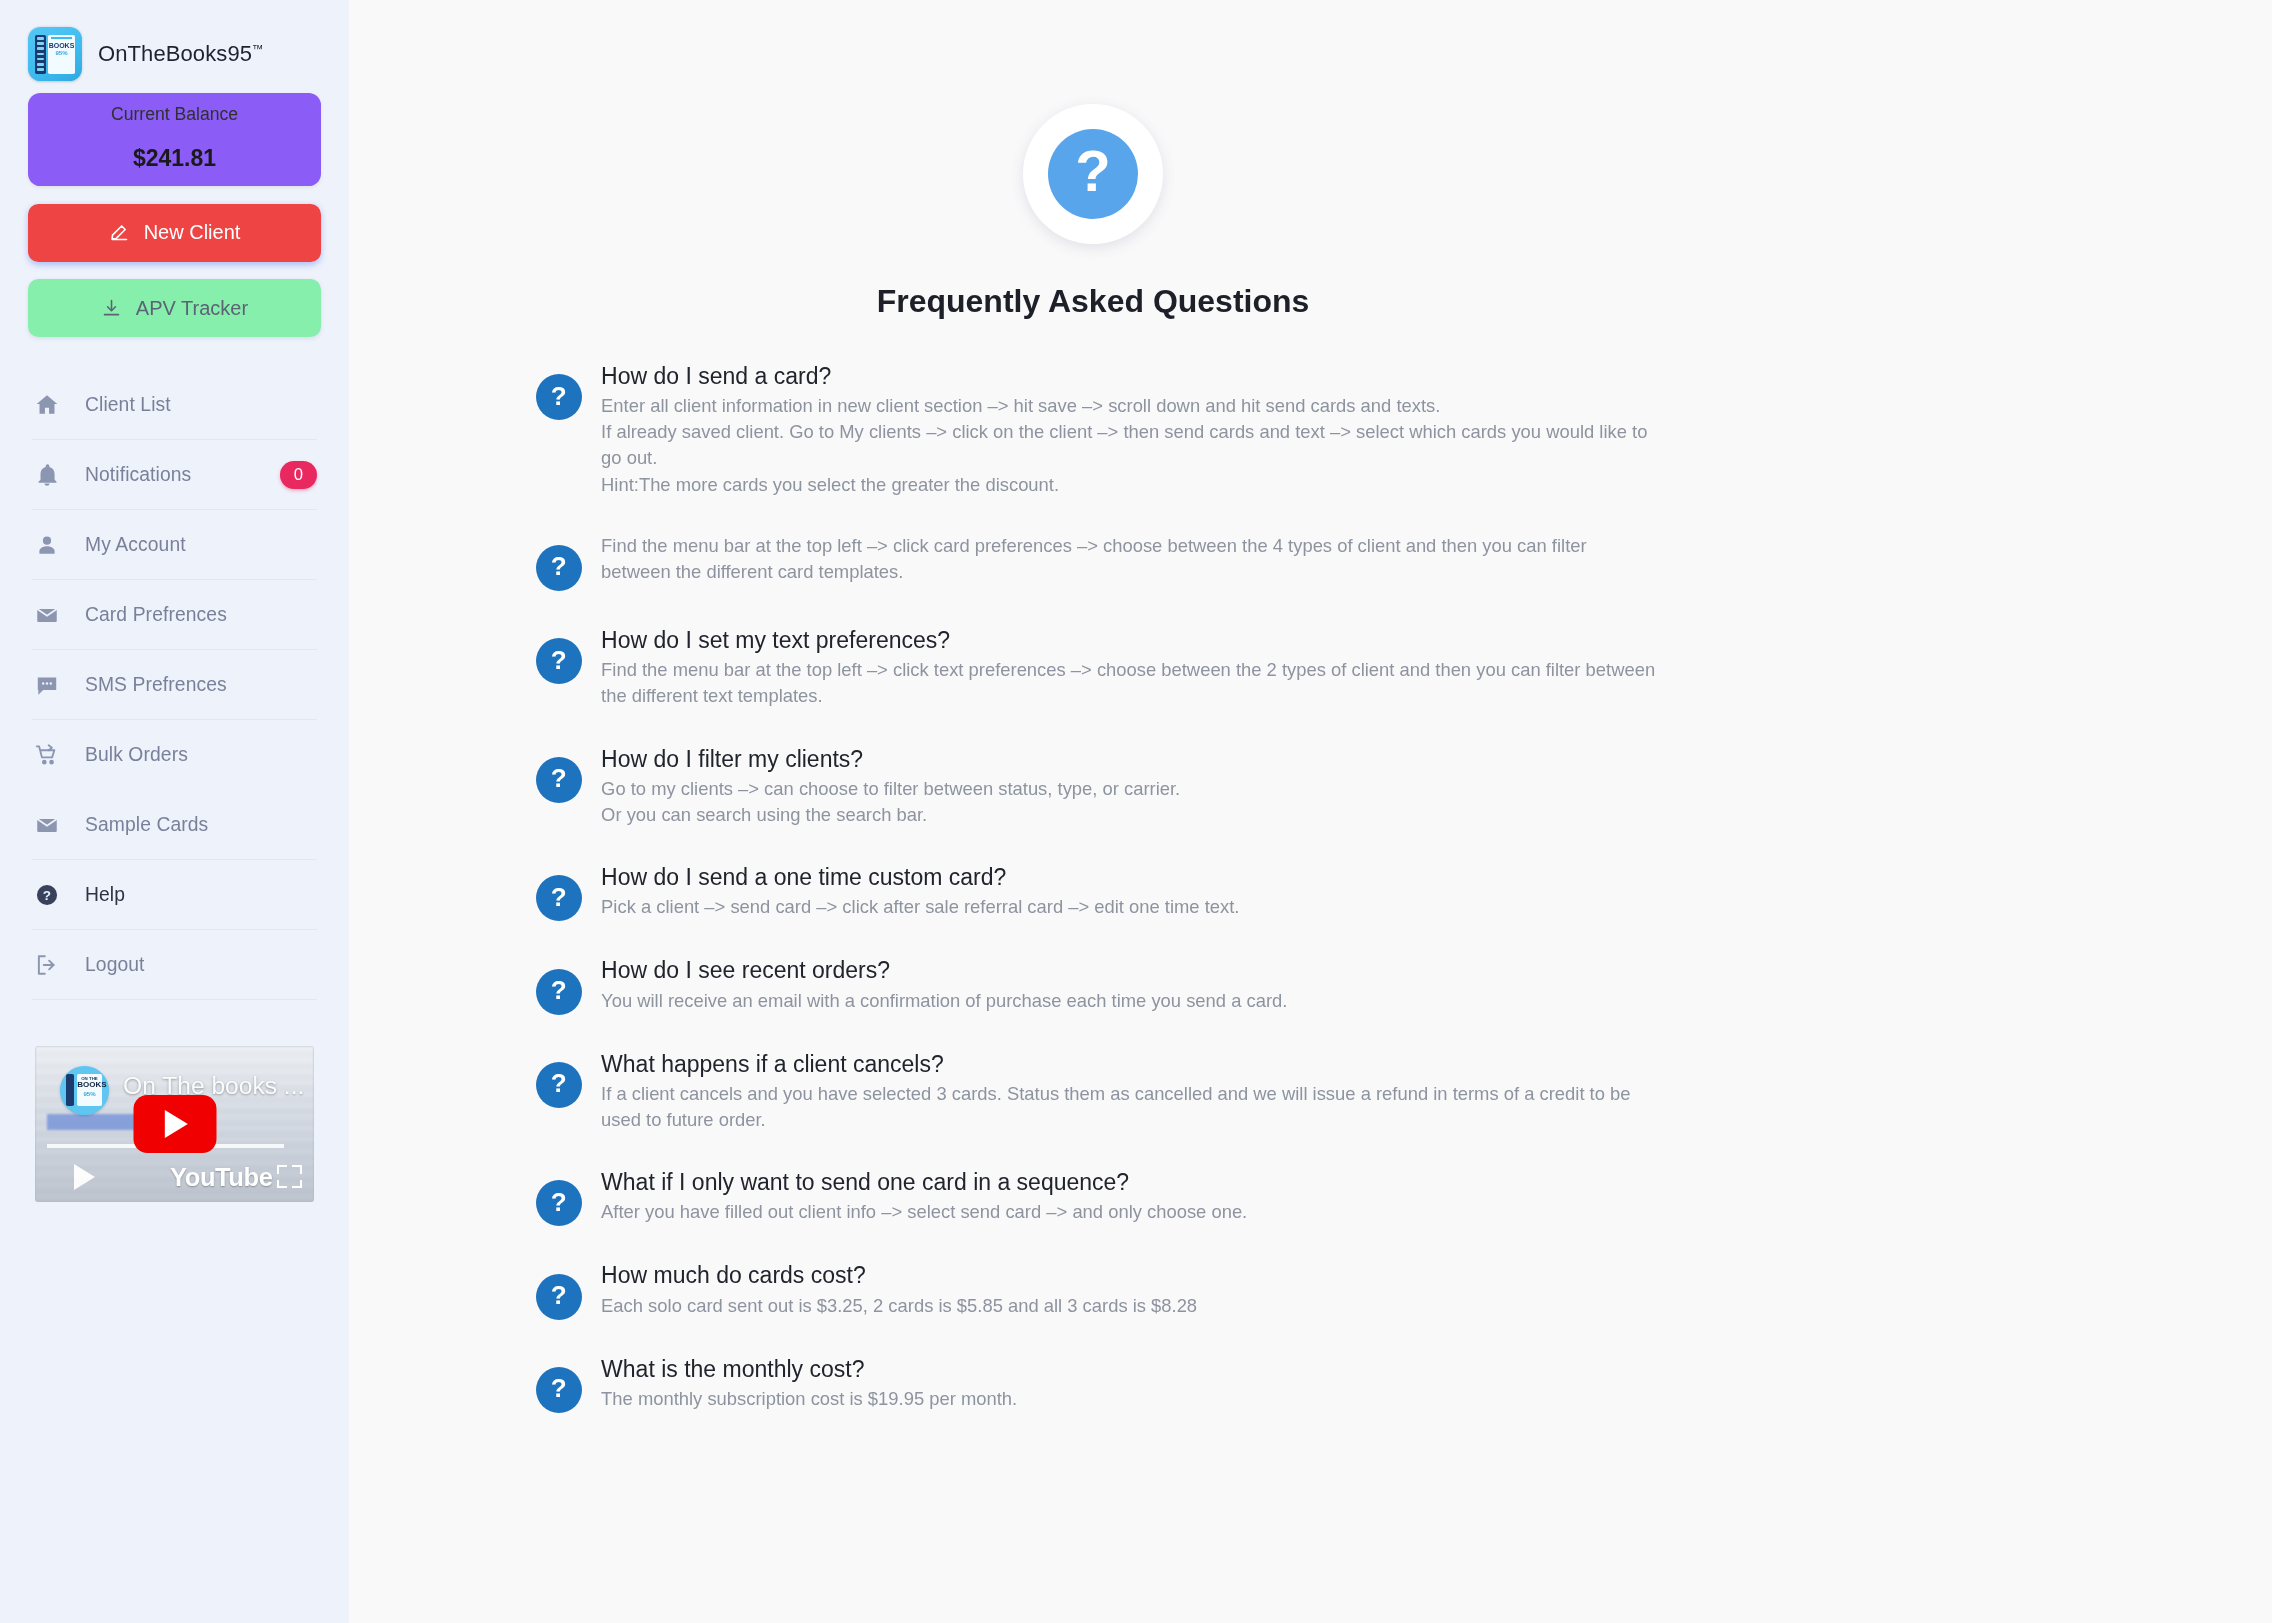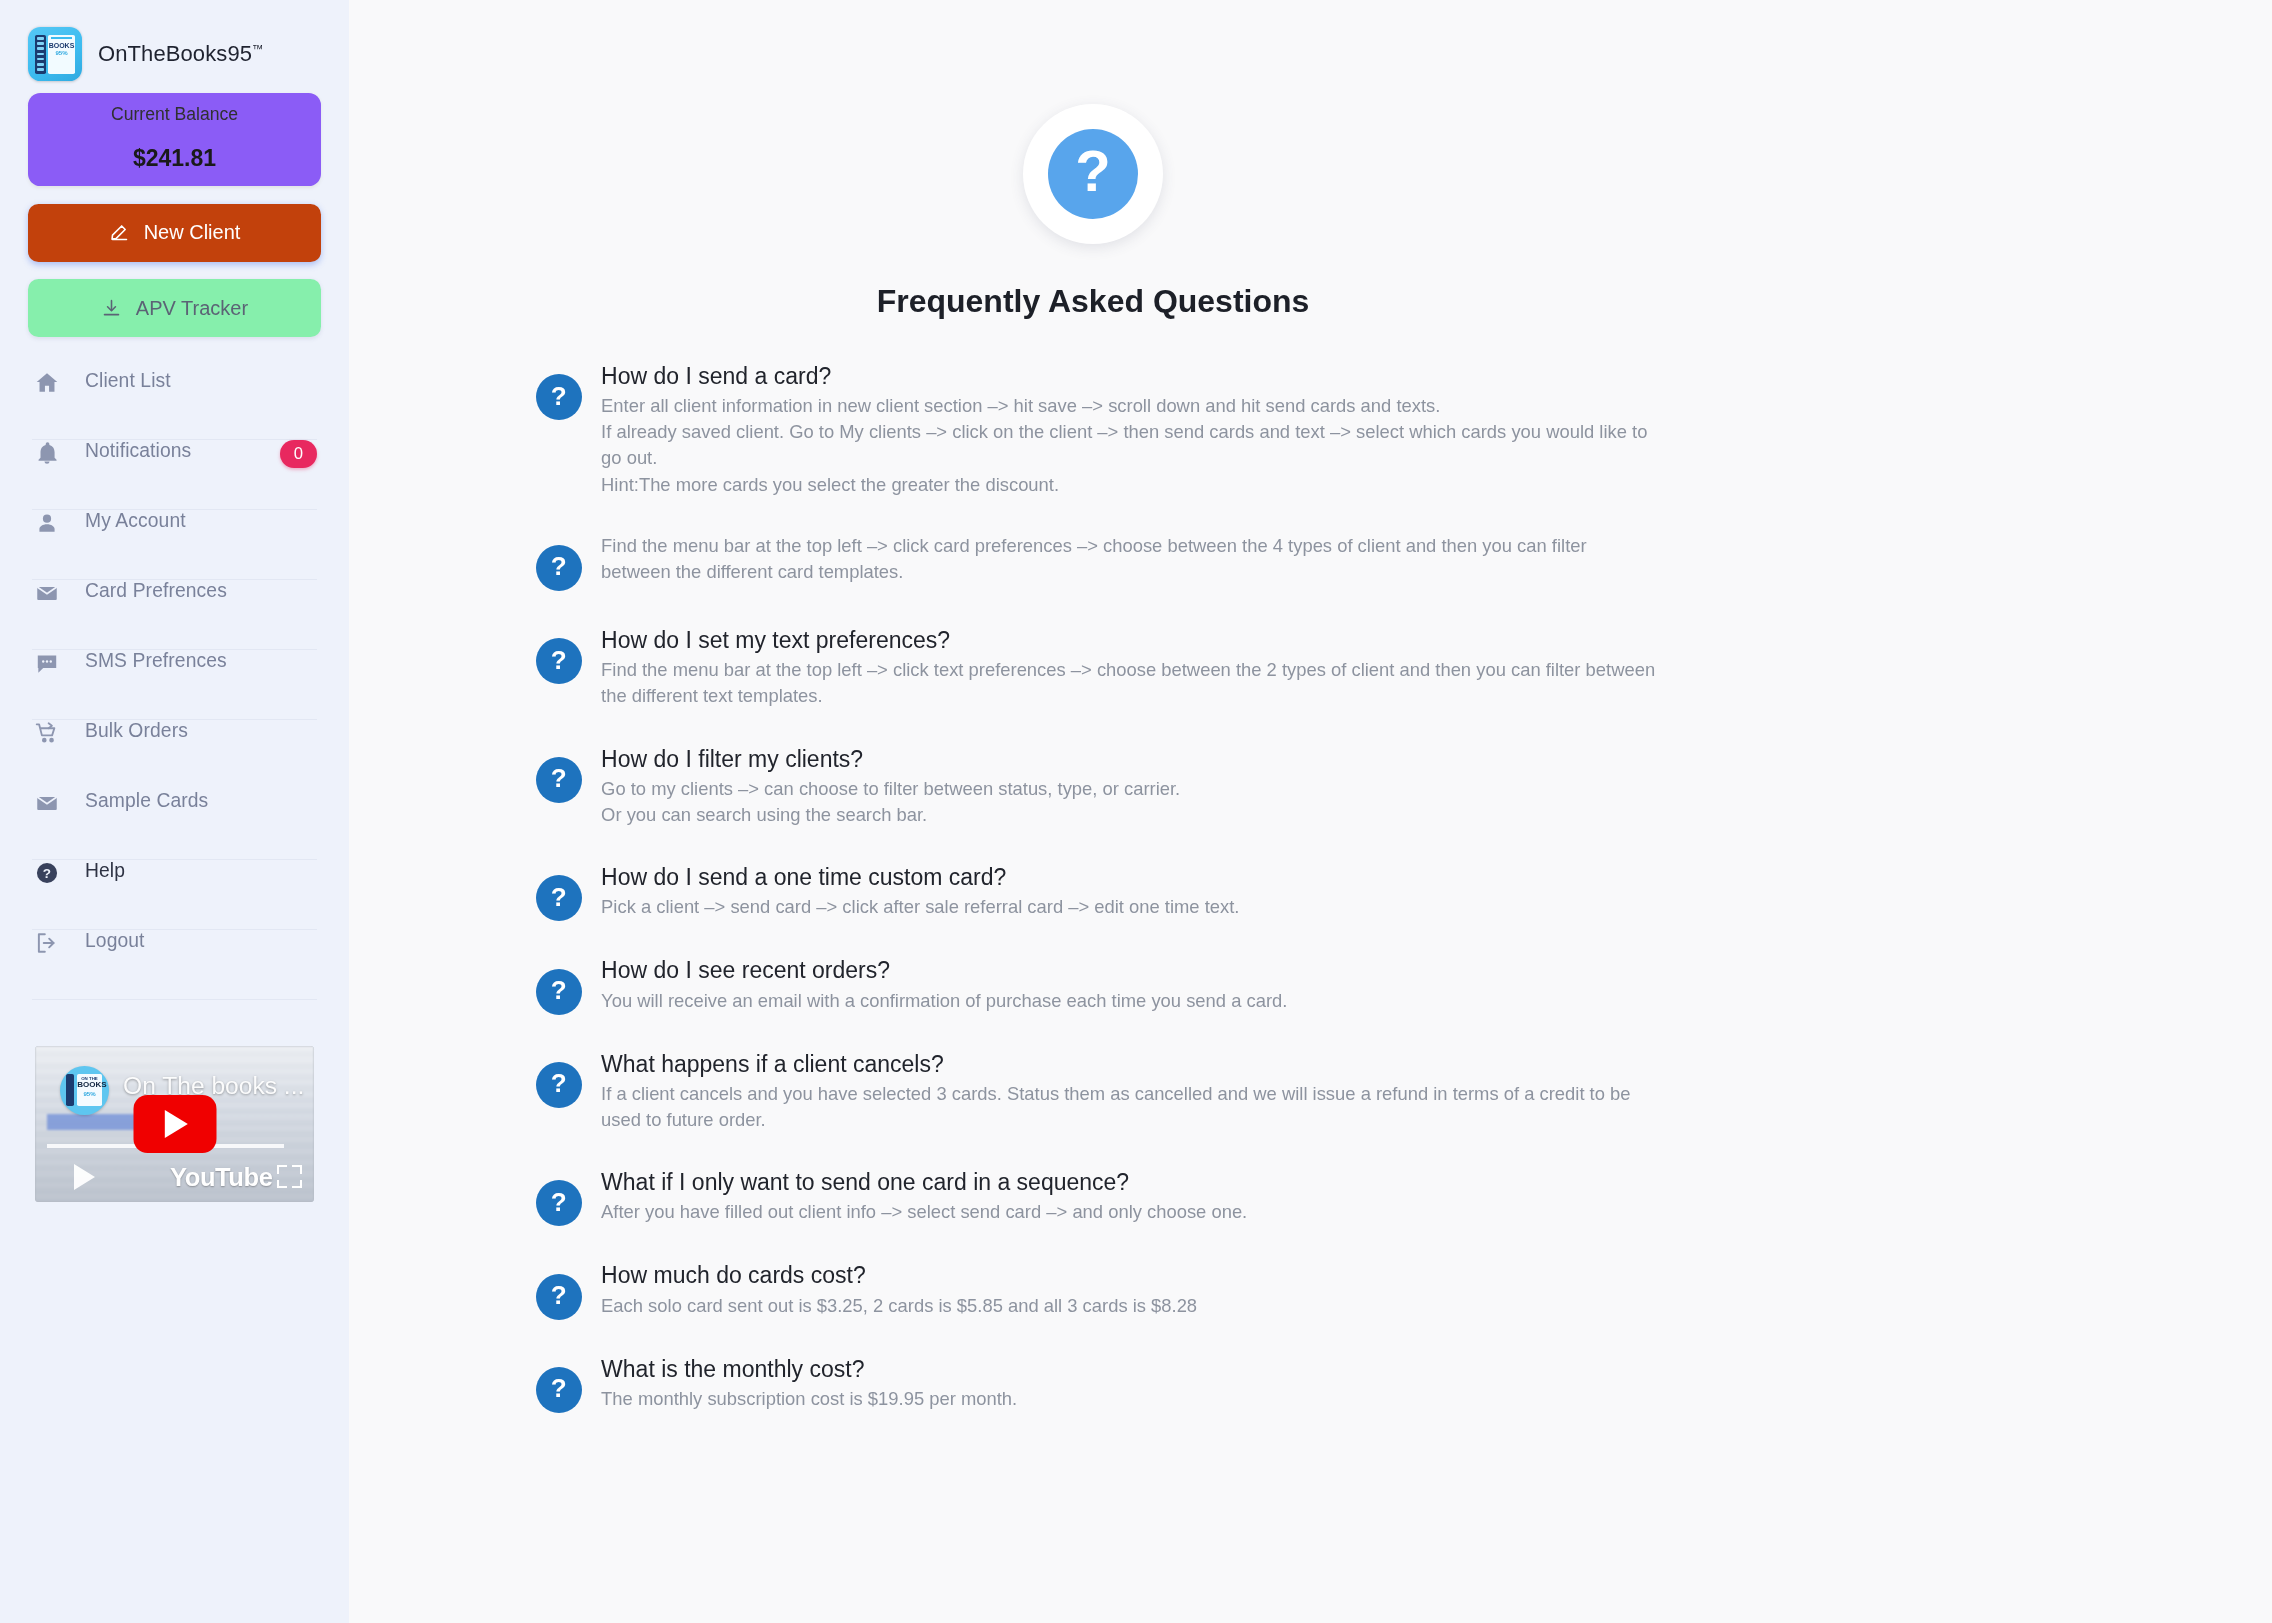--- a/index.html
+++ b/index.html
@@ -80,35 +80,35 @@
     height: 58px;
     display: flex;
     align-items: center;
     justify-content: center;
     gap: 14px;
     font-size: 20px;
     cursor: pointer;
     user-select: none;
   }
   .btn-primary {
-    background: #c2410c;
+    background: #ef4444;
     color: #ffffff;
     box-shadow: 0 2.6px 6.1px rgba(53,99,233,.35);
   }
   .btn-secondary {
     background: #86efac;
     color: #5b6375;
     box-shadow: 0 1.8px 4.4px rgba(80,90,130,.12);
   }
   .btn svg { display: block; }
 
   .nav { margin: 33px 32px 0 32px; }
   .nav-item {
     display: flex;
-    align-items: flex-start;
+    align-items: center;
     height: 70px;
     gap: 23px;
     border-bottom: 0.9px solid #e2e7f3;
     cursor: pointer;
     position: relative;
   }
   .nav-item.no-border { border-bottom: none; }
   .nav-icon { width: 30px; display: flex; justify-content: center; flex: none; }
   .nav-label { font-size: 19.3px; color: #79819a; letter-spacing: 0.1px; }
   .nav-item.active .nav-label { color: #2e3344; }

